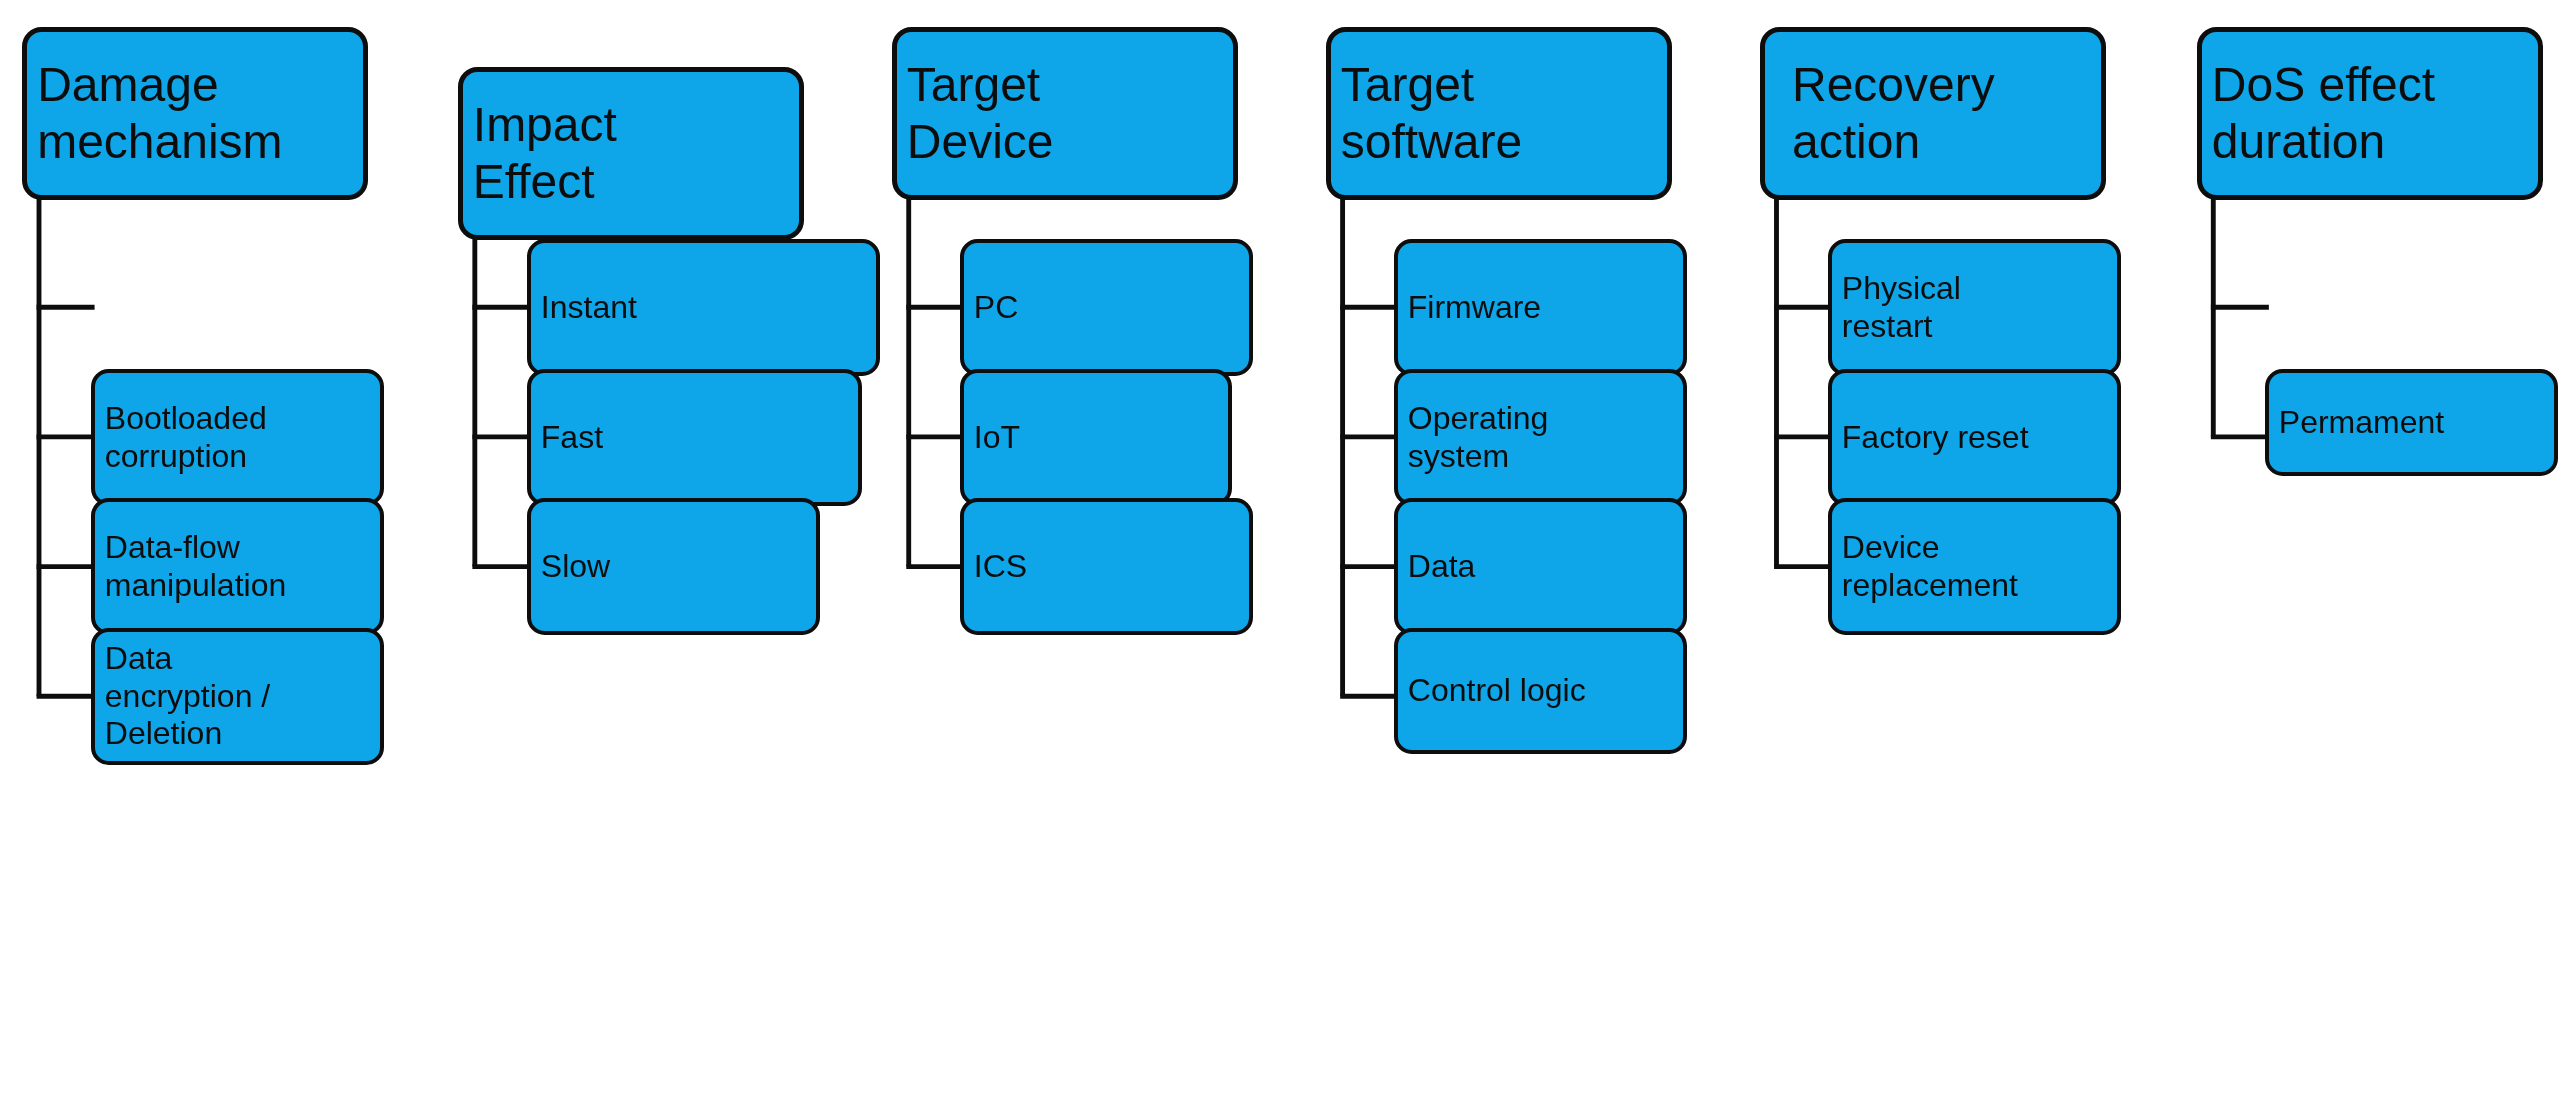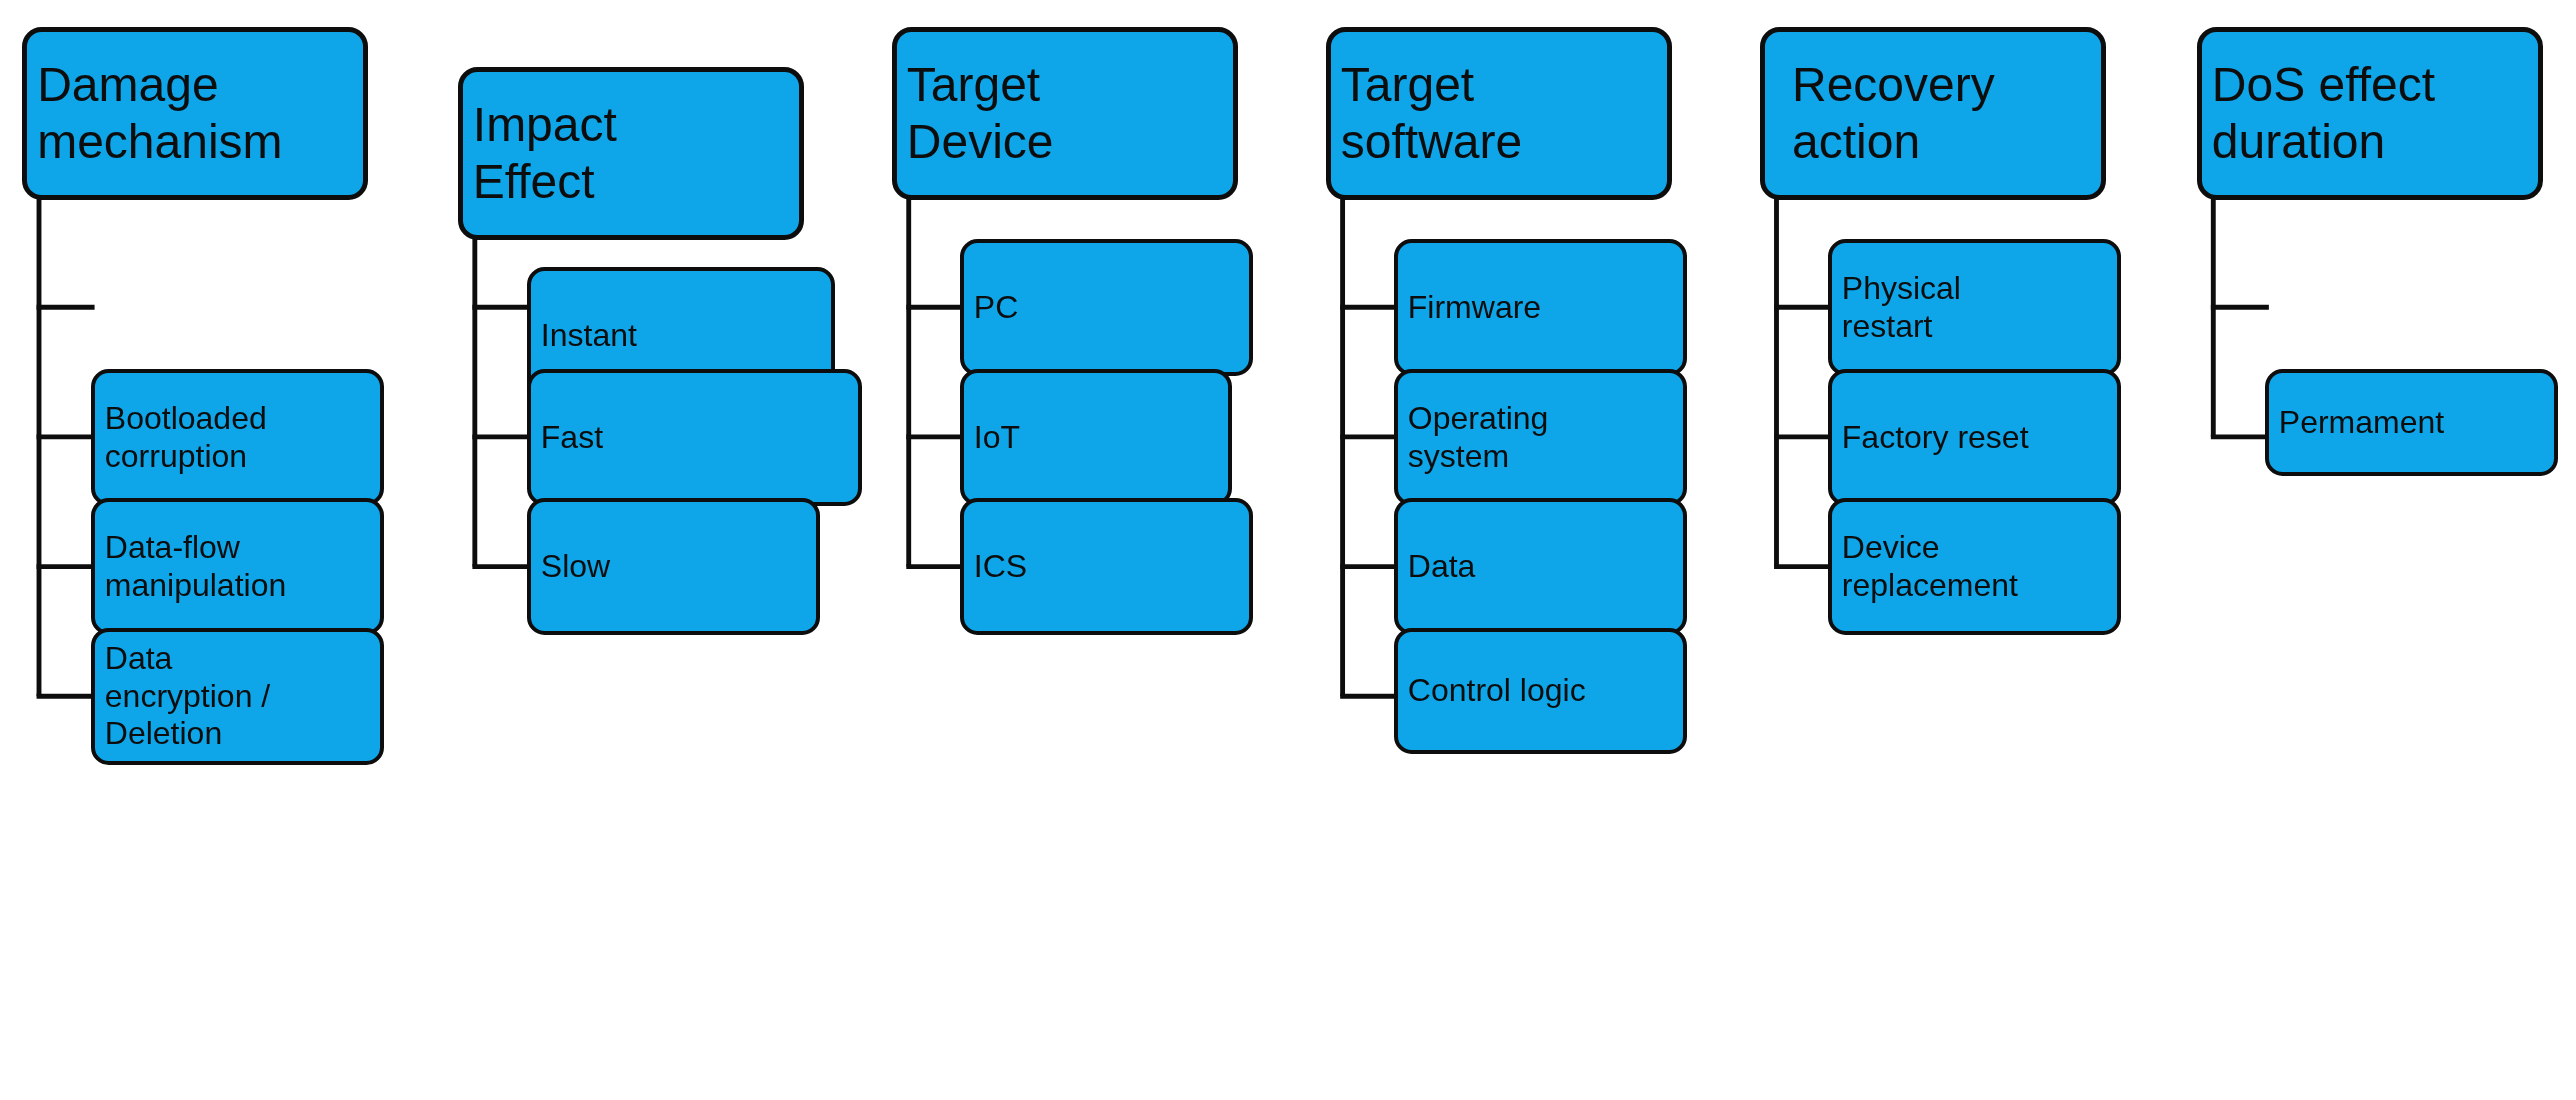--- a/index.html
+++ b/index.html
@@ -94,21 +94,21 @@
       <svg class="connectors" width="2576" height="1101" viewBox="0 0 2642 1129">
         <line x1="487" y1="203" x2="487" y2="581" stroke="#0d0d0d" stroke-width="5"></line>
         <line x1="484.5" y1="315" x2="544" y2="315" stroke="#0d0d0d" stroke-width="5"></line>
         <line x1="484.5" y1="448" x2="544" y2="448" stroke="#0d0d0d" stroke-width="5"></line>
         <line x1="484.5" y1="581" x2="544" y2="581" stroke="#0d0d0d" stroke-width="5"></line>
       </svg>
       <div class="node header" style="left: 458px; top: 27px; width: 346px; height: 173px; margin-top: 40px;">
         <span class="label">Impact
 Effect</span>
       </div>
-      <div class="node child" style="left: 527px; top: 239px; width: 308px; height: 137px; margin-top: 28px;">
+      <div class="node child" style="left: 527px; top: 239px; width: 353px; height: 137px;">
         <span class="label">Instant</span>
       </div>
       <div class="node child" style="left: 527px; top: 369px; width: 335px; height: 137px;">
         <span class="label">Fast</span>
       </div>
       <div class="node child" style="left: 527px; top: 498px; width: 293px; height: 137px;">
         <span class="label">Slow</span>
       </div>
     </div>
     <div class="column" style="left: 0px; width: 2576px;">

